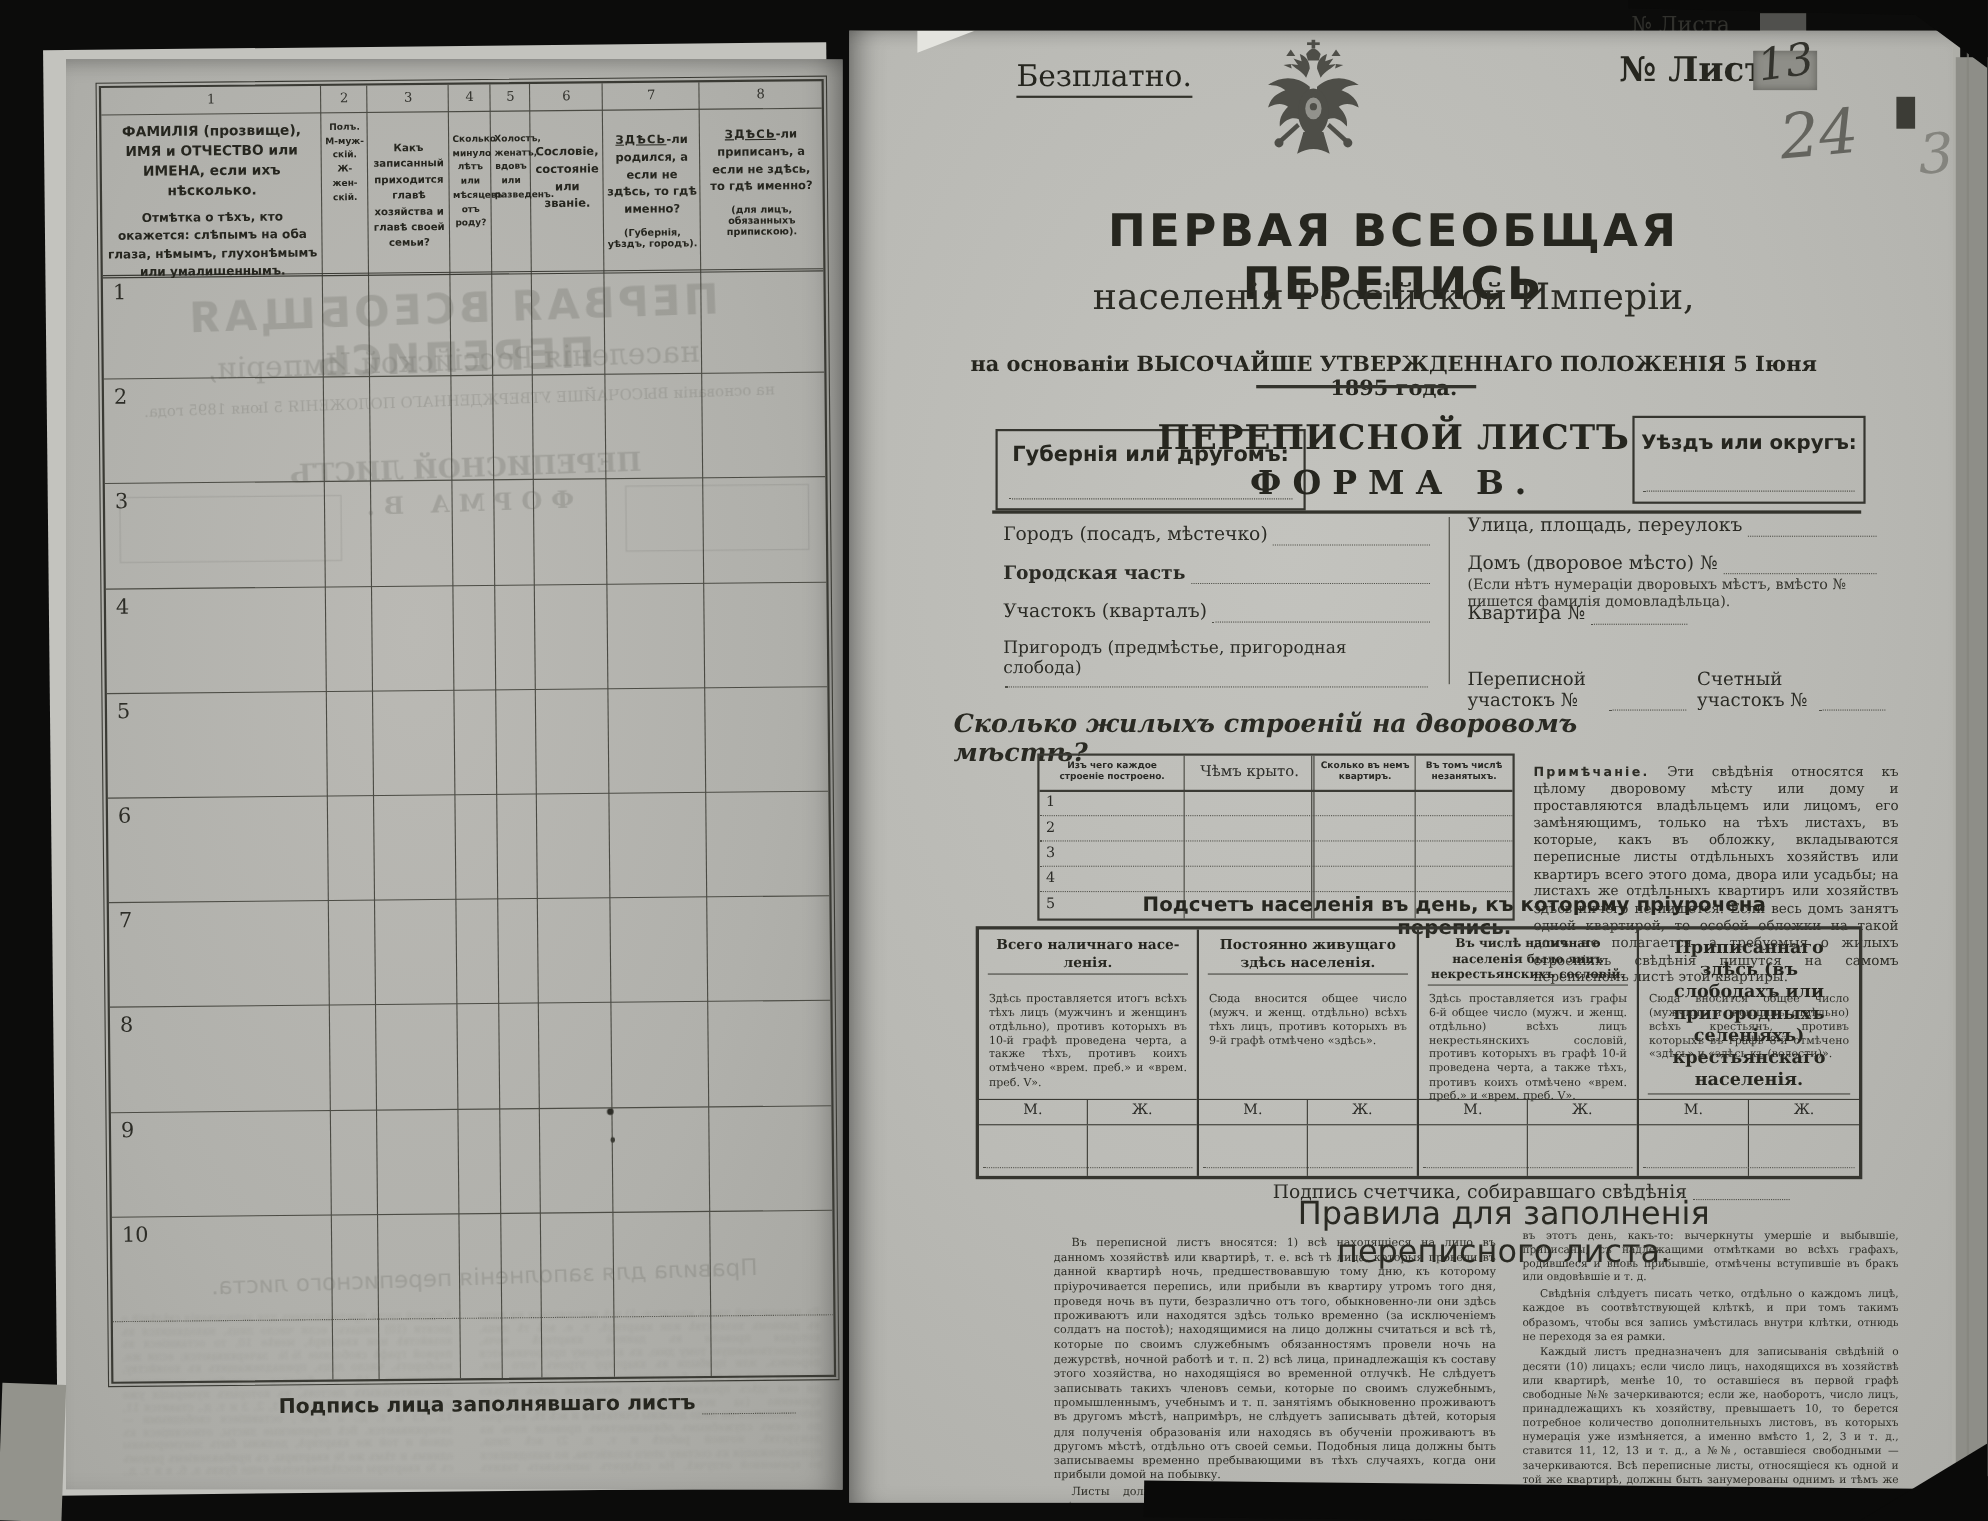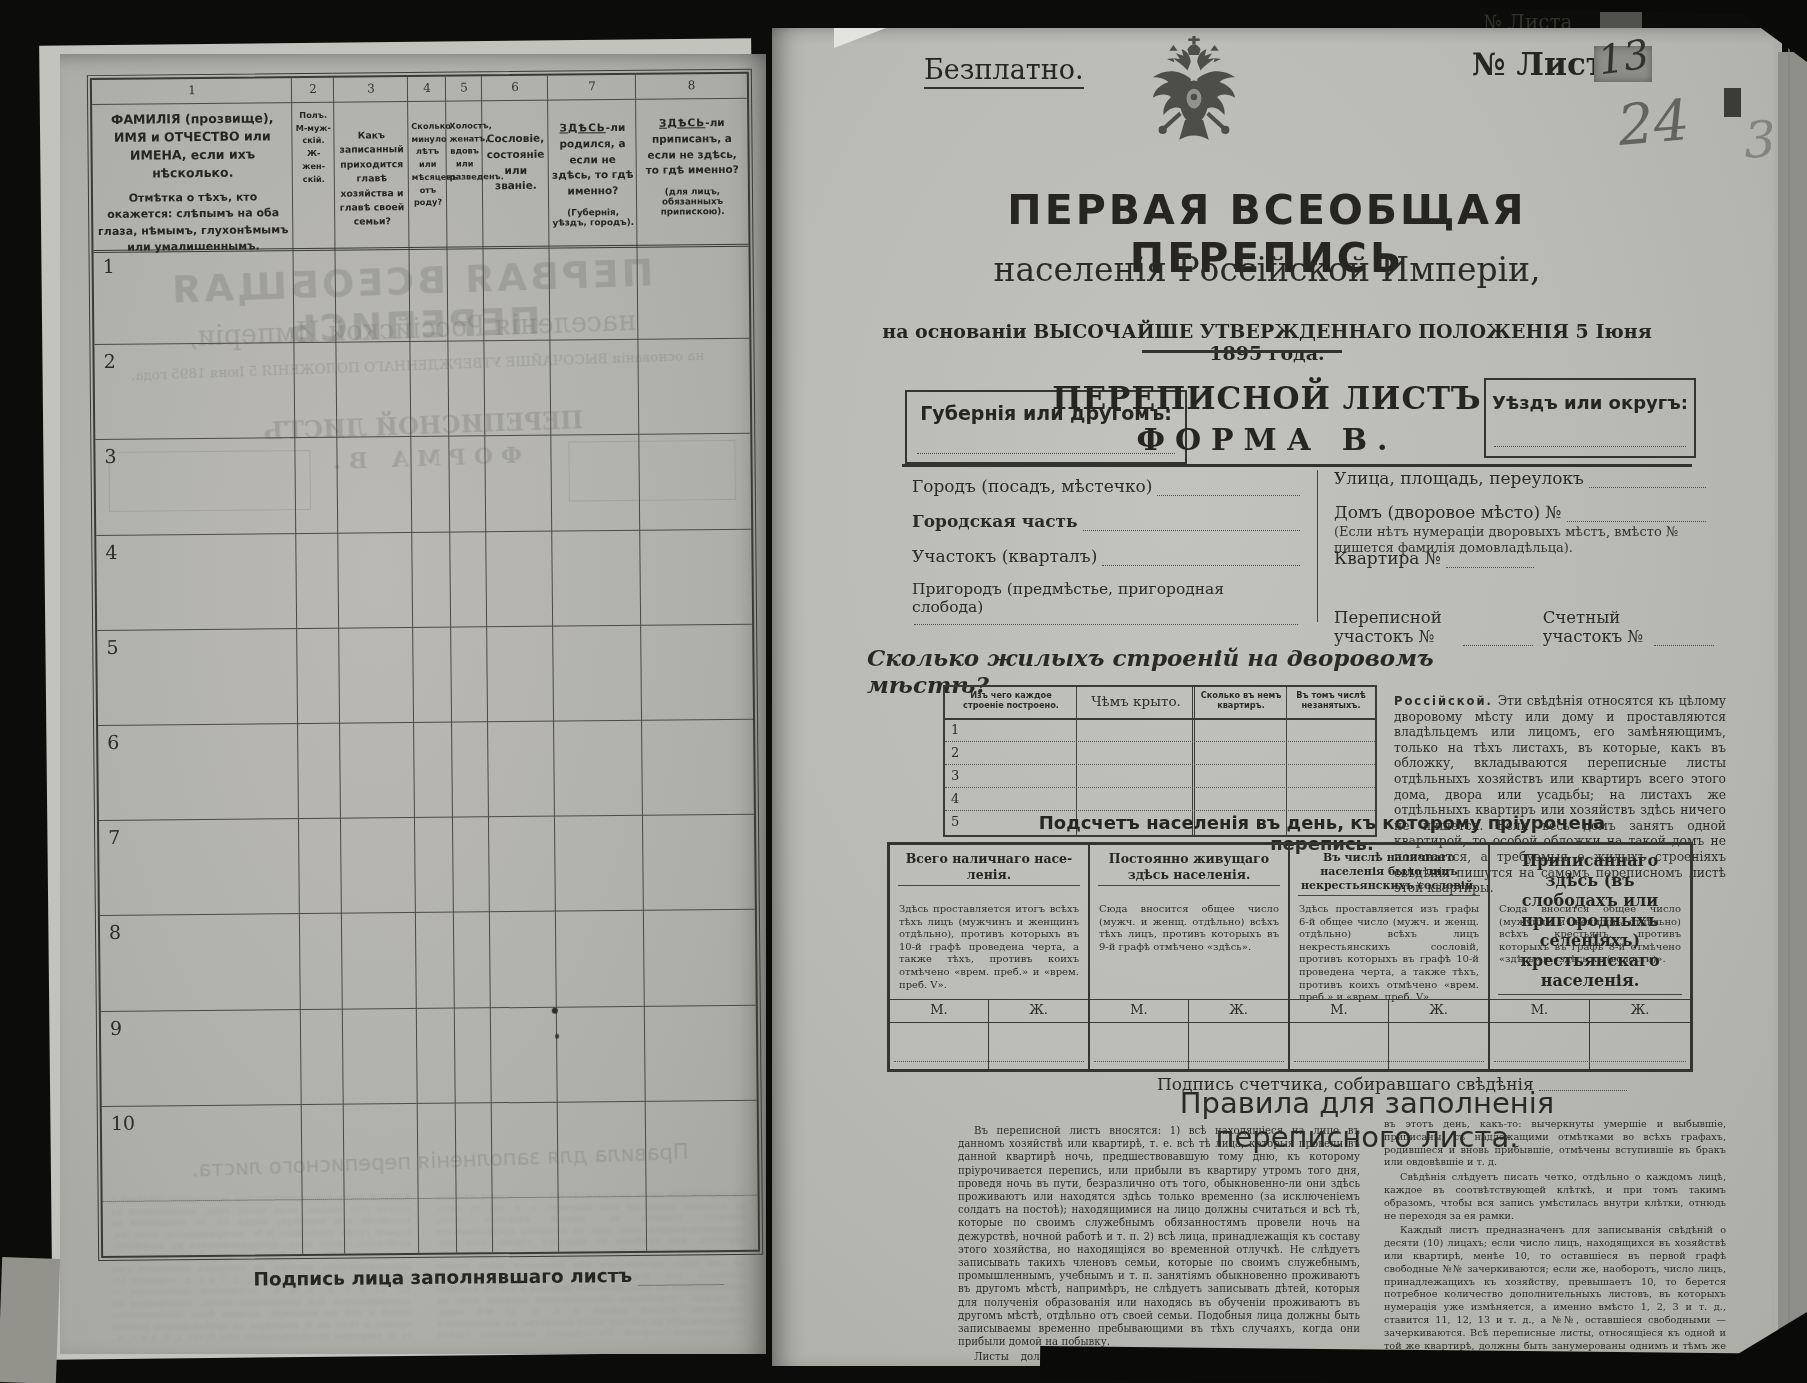--- a/index.html
+++ b/index.html
@@ -327,21 +327,21 @@
         <div class="b-row">
             <span class="b-rownum">4</span>
           </div>
         <div class="b-row">
             <span class="b-rownum">5</span>
           </div>
       </div>
     </div>
 
     <div class="abs serif" style="left:622px;top:666px;width:332px;font-size:12.3px;line-height:15.6px;text-align:justify;color:#2c2c25;">
-      <span class="sans" style="font-weight:bold;font-size:11.5px;letter-spacing:2px;">Россійской.</span>
+      <span class="sans" style="font-weight:bold;font-size:11.5px;letter-spacing:2px;">Примѣчаніе.</span>
       <span>Эти свѣдѣнія относятся къ цѣлому дворовому мѣсту или дому и проставляются владѣльцемъ или лицомъ, его замѣняющимъ, только на тѣхъ листахъ, въ которые, какъ въ обложку, вкладываются переписные листы отдѣльныхъ хозяйствъ или квартиръ всего этого дома, двора или усадьбы; на листахъ же отдѣльныхъ квартиръ или хозяйствъ здѣсь ничего не пишется. Если весь домъ занятъ одной квартирой, то особой обложки на такой домъ не полагается, а требуемыя о жилыхъ строеніяхъ свѣдѣнія пишутся на самомъ переписномъ листѣ этой квартиры.</span>
     </div>
 
     <div class="abs sans" style="left:260px;top:784px;width:580px;text-align:center;font-weight:bold;font-size:18px;color:#26261f;">Подсчетъ населенія въ день, къ которому пріурочена перепись.</div>
     <div id="ctable">
       <div class="cgroup">
         <div class="cg-title"><span>Всего наличнаго насе­ленія.</span></div>
         <div class="cg-desc">Здѣсь проставляется итогъ всѣхъ тѣхъ лицъ (мужчинъ и женщинъ отдѣльно), противъ которыхъ въ 10-й графѣ проведена черта, а также тѣхъ, противъ коихъ отмѣчено «врем. преб.» и «врем. преб. V».</div>
         <div class="cg-mzh">
             <div>М.</div>

